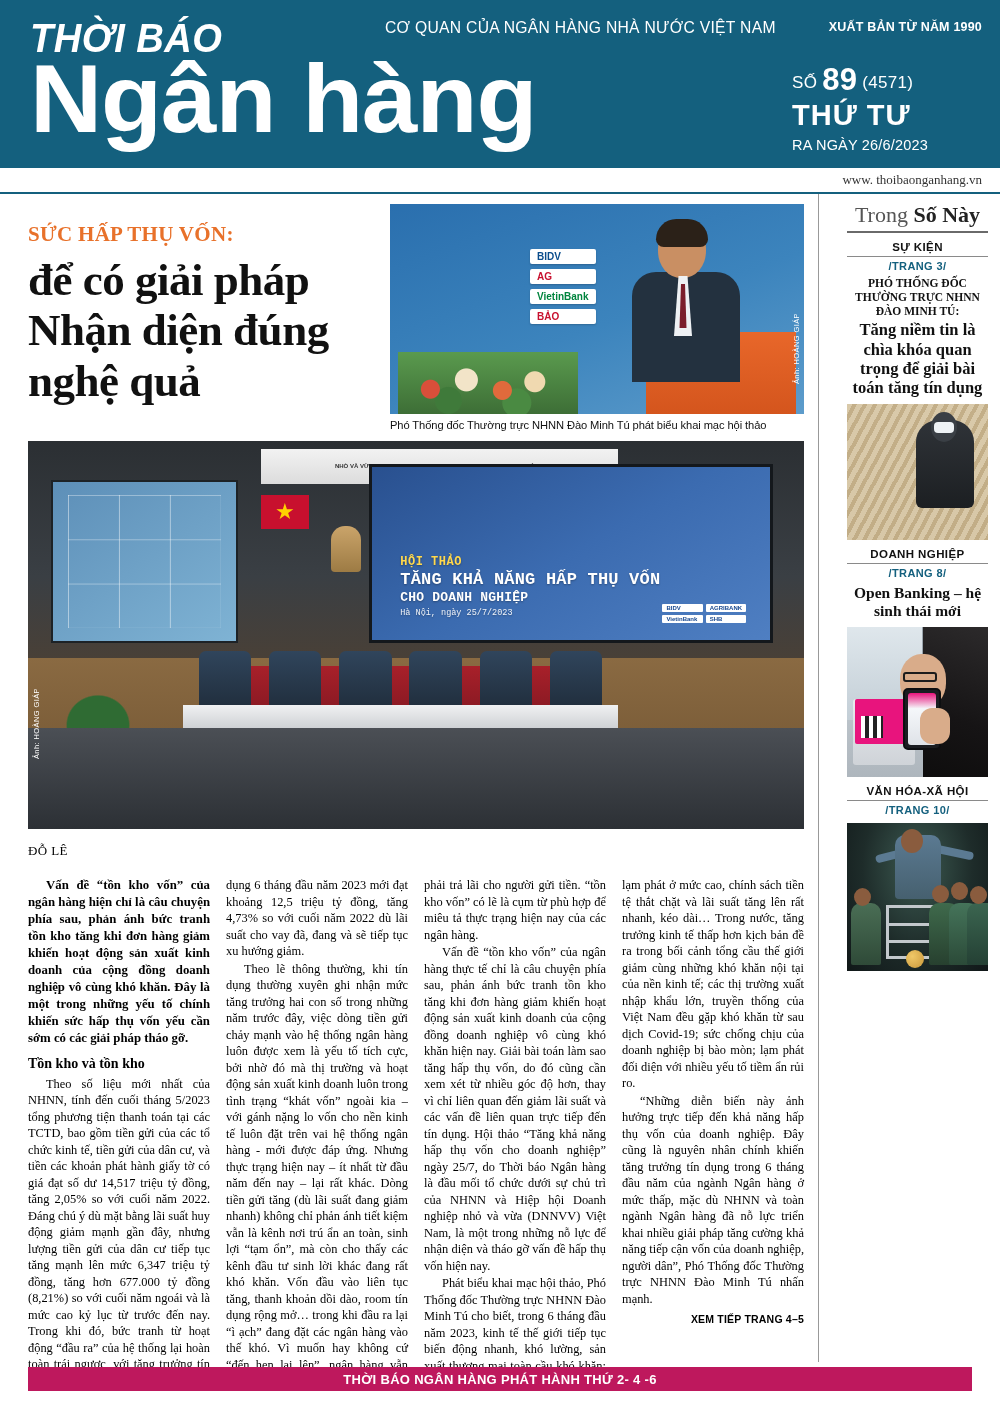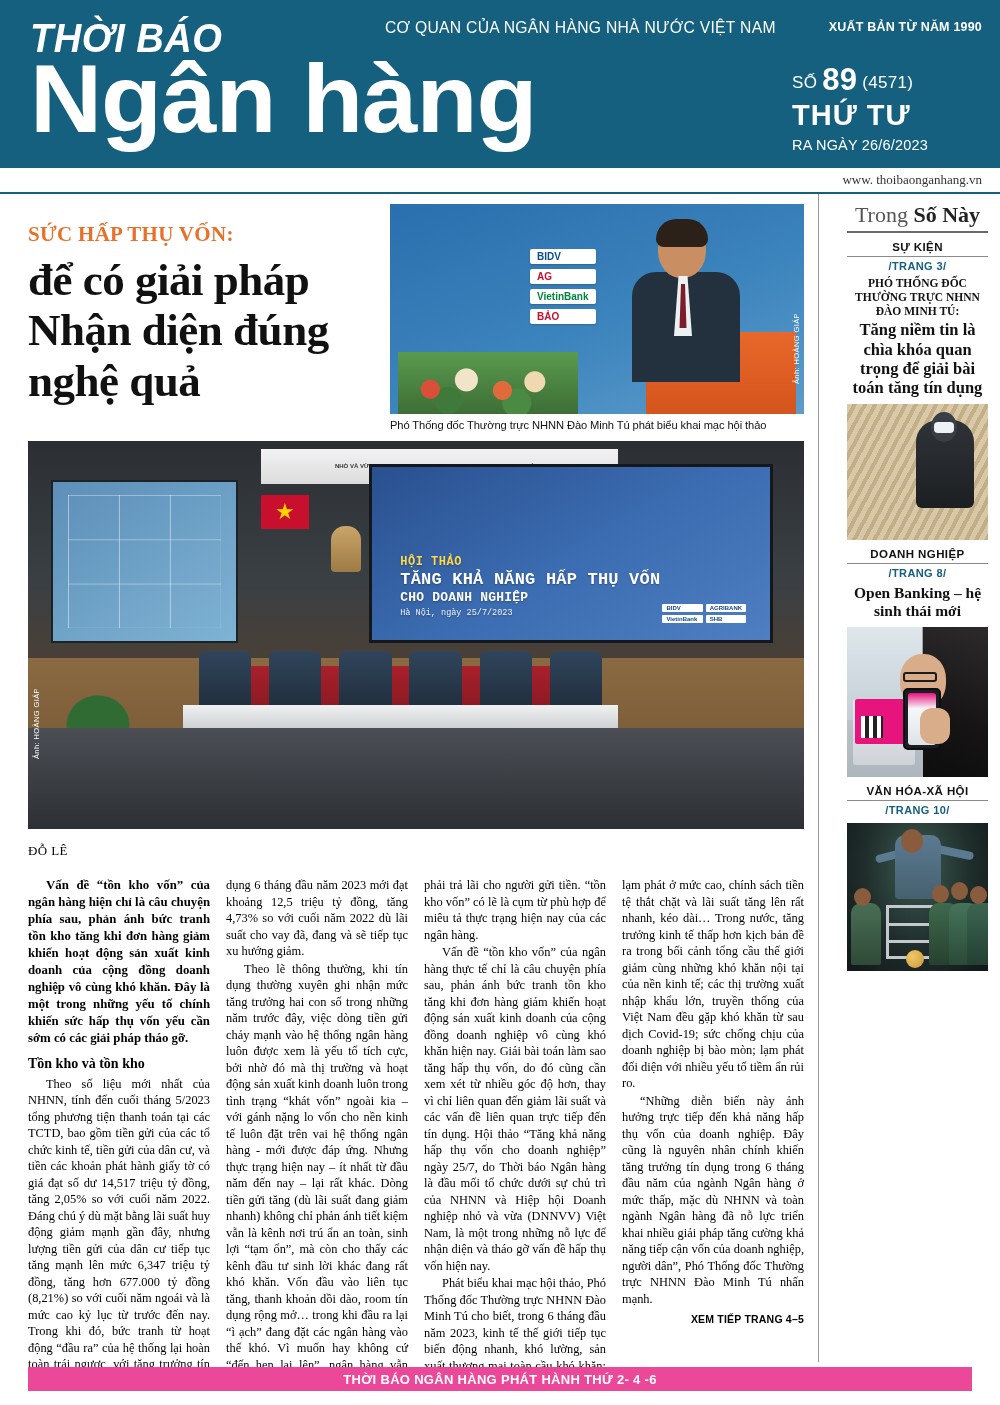--- a/index.html
+++ b/index.html
@@ -593,21 +593,21 @@
     position: absolute; left: 42%; bottom: 2%;
     width: 18px; height: 18px; border-radius: 50%;
     background: radial-gradient(circle at 35% 35%, #f0c868 0%, #c9973a 100%);
   }
 
   
   .footer {
     position: absolute;
     left: 28px; right: 28px; bottom: 14px;
     height: 24px;
-    background: #ec4899;
+    background: #be185d;
     color: #fff;
     display: flex; align-items: center; justify-content: center;
     font-family: "Liberation Sans", sans-serif;
     font-weight: bold;
     font-size: 13px;
     letter-spacing: .3px;
   }
 </style>
 </head>
 <body>

